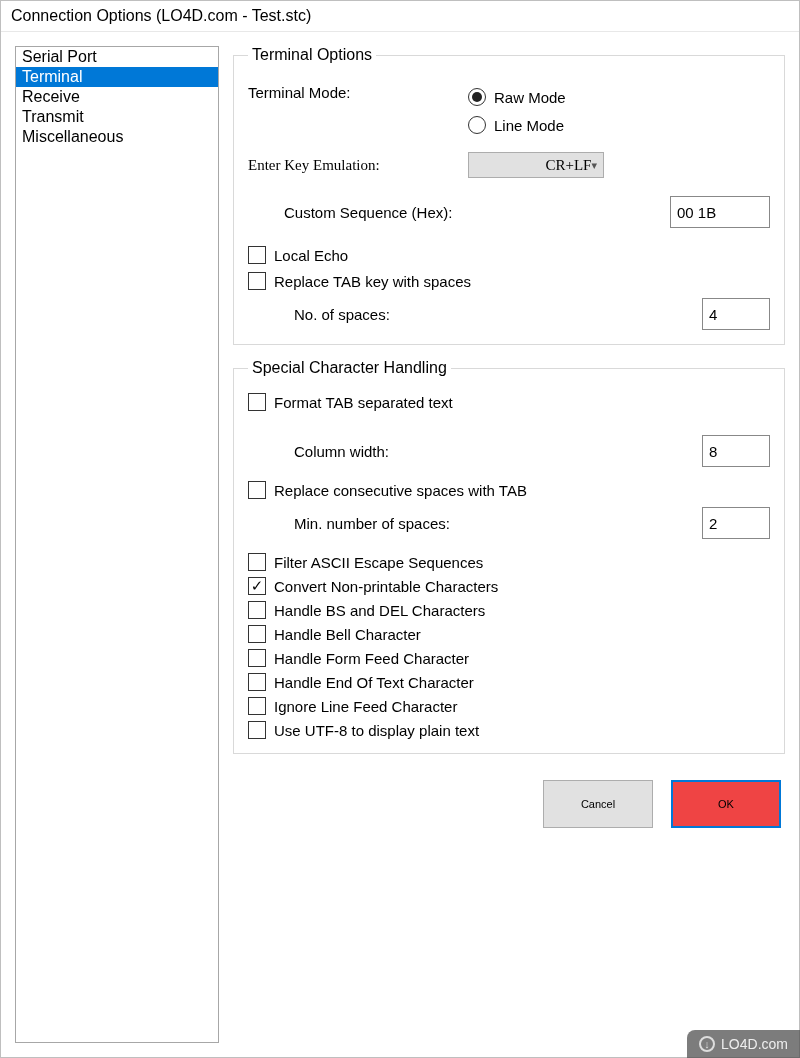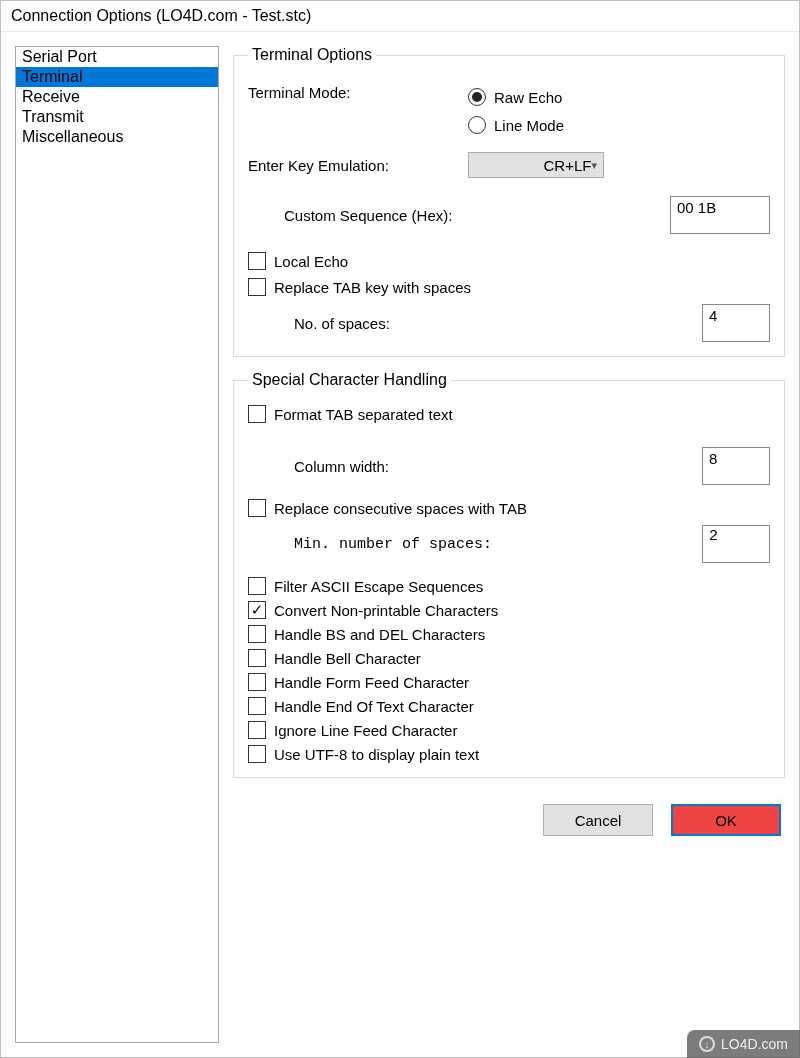--- a/index.html
+++ b/index.html
@@ -42,21 +42,21 @@
     display: flex;
     flex-direction: column;
   }
   .sidebar-item {
     padding: 1px 6px;
     font-size: 16px;
     cursor: default;
   }
   .sidebar-item.selected {
     background: #0078d7;
-    color: #000000;
+    color: #ffffff;
   }
   .content {
     flex: 1;
     display: flex;
     flex-direction: column;
     gap: 14px;
   }
   fieldset.group {
     border: 1px solid #d9d9d9;
     padding: 10px 14px 14px 14px;
@@ -120,46 +120,47 @@
     align-items: center;
     justify-content: flex-end;
     padding: 0 6px 0 8px;
     font-size: 15px;
   }
   .select .chev {
     font-size: 11px;
     color: #555;
   }
   .text-input {
-    height: 38px;
+    height: 32px;
     border: 1px solid #888;
     background: #fff;
     padding: 2px 6px;
     font-size: 15px;
     display: inline-flex;
+    align-items: center;
   }
   .text-input.small { width: 68px; }
   .text-input.med { width: 100px; }
   .indent { margin-left: 26px; }
   .indent2 { margin-left: 46px; }
   .button-row {
     display: flex;
     justify-content: flex-end;
     gap: 18px;
     padding: 12px 4px 4px 0;
   }
   .btn {
-    height: 32px;
+    height: 48px;
     border: 1px solid #adadad;
     background: #e1e1e1;
     min-width: 110px;
     display: inline-flex;
     align-items: center;
     justify-content: center;
-    font-size: 15px;
+    font-size: 11px;
     cursor: default;
   }
   .btn.primary {
     border: 2px solid #0078d7;
     background: #ef4444;
   }
   .watermark {
     position: absolute;
     right: 0;
     bottom: 0;
@@ -196,30 +197,30 @@
     <div class="content">
 
       <fieldset class="group">
         <legend>Terminal Options</legend>
 
         <div class="row" style="align-items:flex-start;">
           <div class="label-col" style="padding-top:2px;">Terminal Mode:</div>
           <div>
             <div class="radio-row">
               <span class="radio checked"></span>
-              <span>Raw Echo</span>
+              <span>Raw Mode</span>
             </div>
             <div class="radio-row" style="margin-top:10px;">
               <span class="radio"></span>
               <span>Line Mode</span>
             </div>
           </div>
         </div>
 
-        <div class="row" style="margin-top:18px;">
+        <div class="row" style="margin-top:18px;font-family:Liberation Serif, serif;">
           <div class="label-col">Enter Key Emulation:</div>
           <div class="select">
             <span>CR+LF</span>
             <span class="chev">▾</span>
           </div>
         </div>
 
         <div class="row" style="margin-top:18px;">
           <div class="indent" style="flex:1;margin-left:36px;">Custom Sequence (Hex):</div>
           <div class="text-input med">
@@ -256,21 +257,21 @@
           <div class="indent2" style="flex:1;">Column width:</div>
           <div class="text-input small">
             <span>8</span>
           </div>
         </div>
 
         <div class="check-row" style="margin-top:14px;">
           <span class="checkbox"></span>
           <span>Replace consecutive spaces with TAB</span>
         </div>
-        <div class="row" style="margin-top:8px;font-family:Liberation Mono, monospace;">
+        <div class="row" style="margin-top:8px;">
           <div class="indent2" style="flex:1;">Min. number of spaces:</div>
           <div class="text-input small">
             <span>2</span>
           </div>
         </div>
 
         <div class="check-row" style="margin-top:14px;">
           <span class="checkbox"></span>
           <span>Filter ASCII Escape Sequences</span>
         </div>

